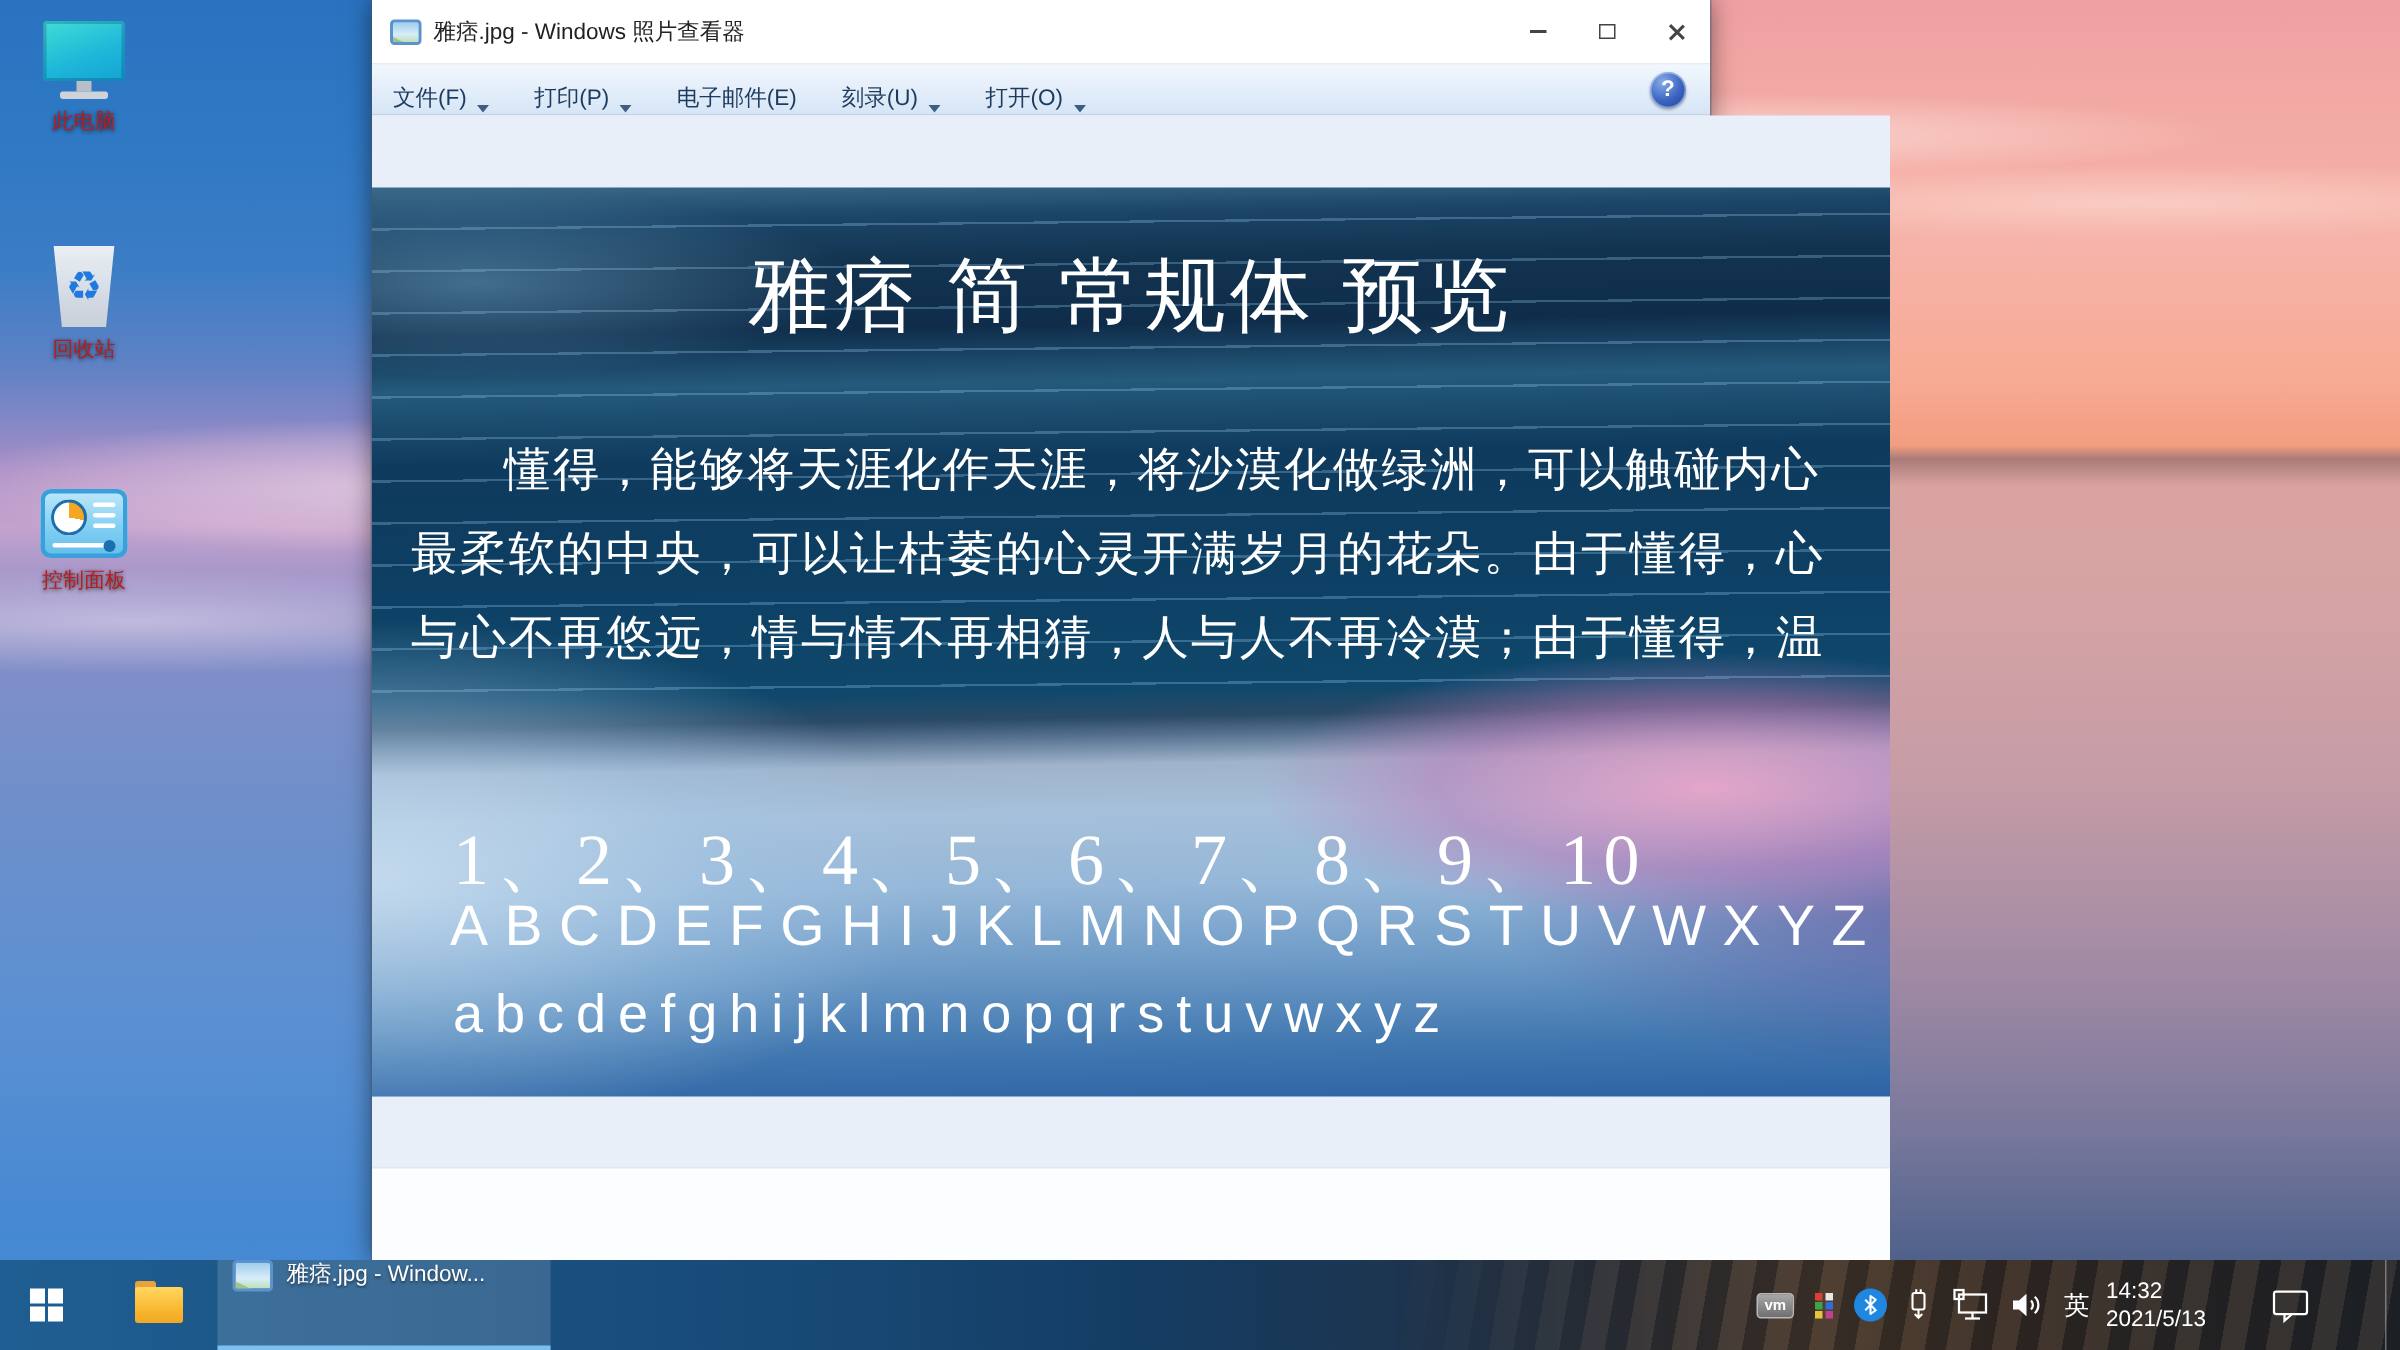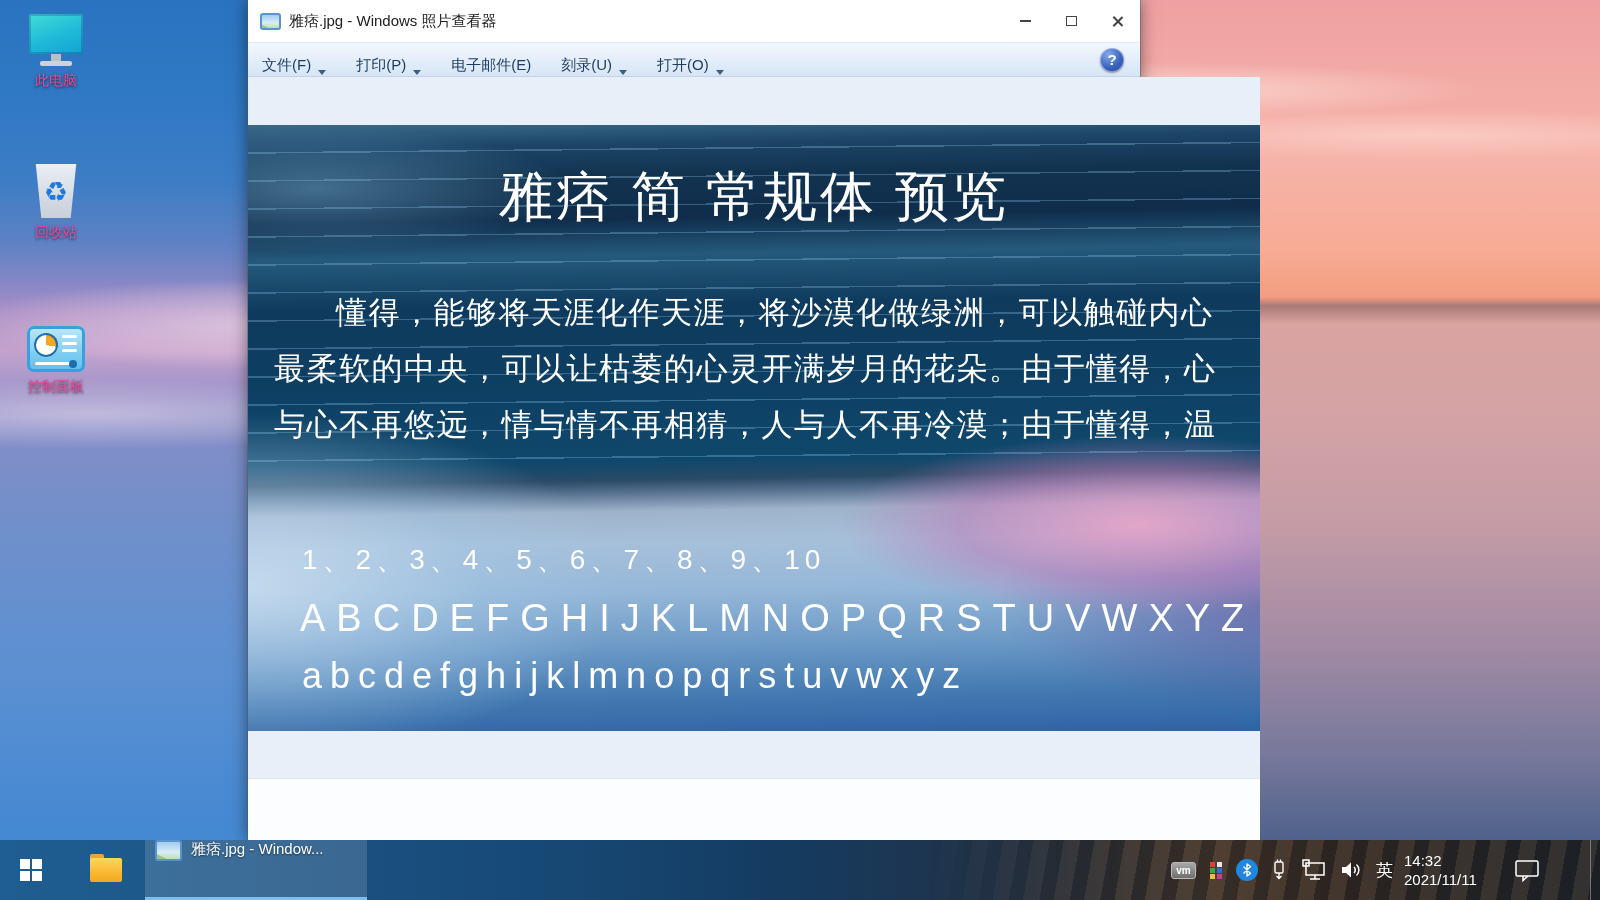--- a/index.html
+++ b/index.html
@@ -15,21 +15,21 @@
         #ab8fc6 35%,#c3a2cd 39%,#9b93c9 44%,#7f8ec8 50%,#6e90cb 60%,#5b90d2 75%,#4789d2 90%,#3f8ad3 100%); }
   #wp-right { position:absolute; left:900px; top:0; width:700px; height:900px;
     background:
       radial-gradient(ellipse 480px 40px at 35% 10%, rgba(255,240,235,.6), transparent 70%),
       radial-gradient(ellipse 520px 36px at 75% 15%, rgba(255,230,220,.5), transparent 70%),
       linear-gradient(180deg,#efa0a2 0%,#f3aba5 9%,#f6b3a9 18%,#f7ab94 28%,#f29d80 33%,
         #a97a78 34%,#d9a3a0 36%,#d5a3a4 45%,#c59ca6 58%,#a18aa4 72%,#77789b 84%,#50628c 93%,#3d5580 100%); }
 
   
   .desk-icon { position:absolute; left:0; width:112px; text-align:center; cursor:default; }
-  .desk-label { margin-top:6px; color:#ec4899; font-size:14px; text-shadow:0 1px 3px rgba(0,0,0,.75); }
+  .desk-label { margin-top:6px; color:#b91c1c; font-size:14px; text-shadow:0 1px 3px rgba(0,0,0,.75); }
   .pc-screen { width:54px; height:40px; margin:0 auto; border-radius:2px;
     background:linear-gradient(160deg,#41ddd6 0%,#20b9d9 55%,#12a2d4 100%);
     box-shadow:inset 0 0 0 2px rgba(8,50,90,.25); }
   .pc-stand { width:10px; height:7px; margin:0 auto; background:#b9bfc7; }
   .pc-base { width:32px; height:5px; margin:0 auto; background:#ced3da; border-radius:2px; }
   .bin-body { width:46px; height:54px; margin:0 auto; position:relative;
     background:linear-gradient(180deg,#f4f6f8 0%,#dfe3e8 55%,#cfd4da 100%);
     clip-path:polygon(6% 0,94% 0,82% 100%,18% 100%); opacity:.95;
     display:flex; align-items:center; justify-content:center; }
   .bin-glyph { font-family:"DejaVu Sans",sans-serif; font-size:27px; color:#1f7ae0; line-height:1; }
@@ -87,21 +87,21 @@
     background:repeating-linear-gradient(180deg, rgba(150,210,250,0) 0 22px, rgba(160,215,252,.28) 22px 23.5px, rgba(150,210,250,0) 23.5px 28px);
     transform:rotate(-.6deg); }
   #photo::after { content:""; position:absolute; left:0; top:0; width:45%; height:30%;
     background:radial-gradient(ellipse 360px 90px at 15% 35%, rgba(140,200,235,.4), transparent 70%); }
   #photo-heading { position:absolute; top:36px; left:0; width:100%; text-align:center;
     font-size:54px; letter-spacing:3px; white-space:nowrap; z-index:2; }
   #photo-paragraph { position:absolute; top:160px; left:0; width:100%; padding:0 26px;
     font-size:31px; line-height:56px; letter-spacing:1.5px; z-index:2; }
   .p-line { white-space:nowrap; }
   .p-indent { text-indent:2em; }
-  #photo-numbers  { position:absolute; top:416px; left:54px; font-size:28px; letter-spacing:5px; z-index:2; }
+  #photo-numbers  { position:absolute; top:416px; left:54px; font-size:48px; letter-spacing:5px; z-index:2;font-family:Liberation Serif, serif; }
   #photo-upper { position:absolute; top:472px; left:52px; font-size:38px; letter-spacing:11px; z-index:2; }
   #photo-lower { position:absolute; top:530px; left:54px; font-size:36px; letter-spacing:8px; z-index:2; }
 
   
   #toolbar-strip { position:absolute; left:0; top:701px; width:1012px; height:62px;
     background:#fcfdfe; border-top:1px solid #e1e7ee; }
 
   
   #taskbar { position:absolute; left:0; top:840px; width:1600px; height:60px;
     background:linear-gradient(90deg,#1f5e92 0%,#1d588a 10%,#1a5081 22%,#174874 35%,#143c62 48%,
@@ -282,21 +282,21 @@
     <div class="tray-ic">
       <svg width="26" height="22" viewBox="0 0 26 22">
         <polygon points="3,8 7,8 12,3.5 12,18.5 7,14 3,14" fill="#fff"></polygon>
         <path d="M15 8 a4.2 4.2 0 0 1 0 6" fill="none" stroke="#fff" stroke-width="1.5"></path>
         <path d="M17.5 5.5 a7.5 7.5 0 0 1 0 11" fill="none" stroke="#fff" stroke-width="1.5"></path>
       </svg>
     </div>
     <div class="tray-ic" id="input-indicator">英</div>
     <div id="clock">
       <div>14:32</div>
-      <div>2021/11/11</div>
+      <div>2021/5/13</div>
     </div>
     <div class="tray-ic" id="action-center">
       <svg width="28" height="26" viewBox="0 0 28 26">
         <rect x="3" y="4" width="22" height="15" rx="1.5" fill="none" stroke="#fff" stroke-width="1.5"></rect>
         <path d="M10 19 v4.5 l5 -4.5" fill="none" stroke="#fff" stroke-width="1.5"></path>
       </svg>
     </div>
     <div id="show-desktop"></div>
   </div>
 </div>

